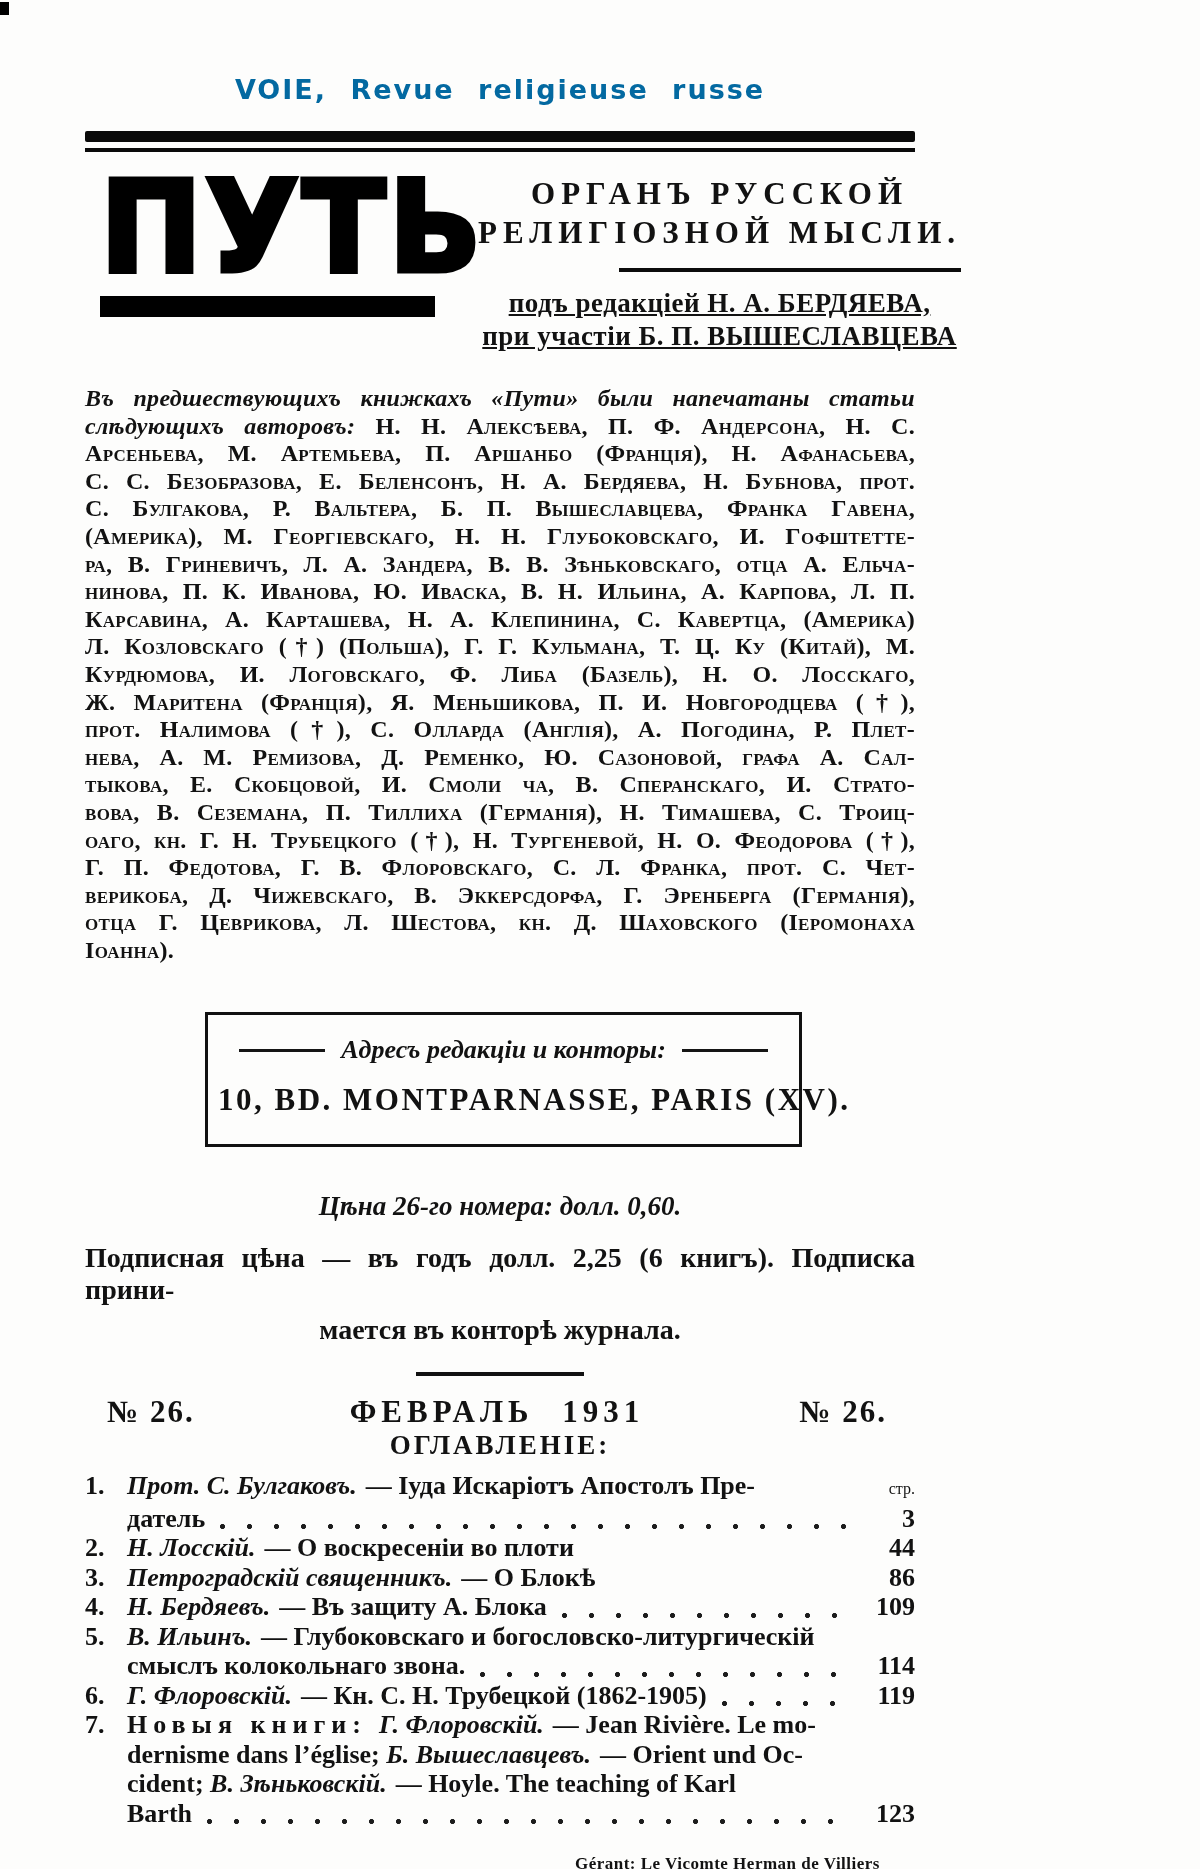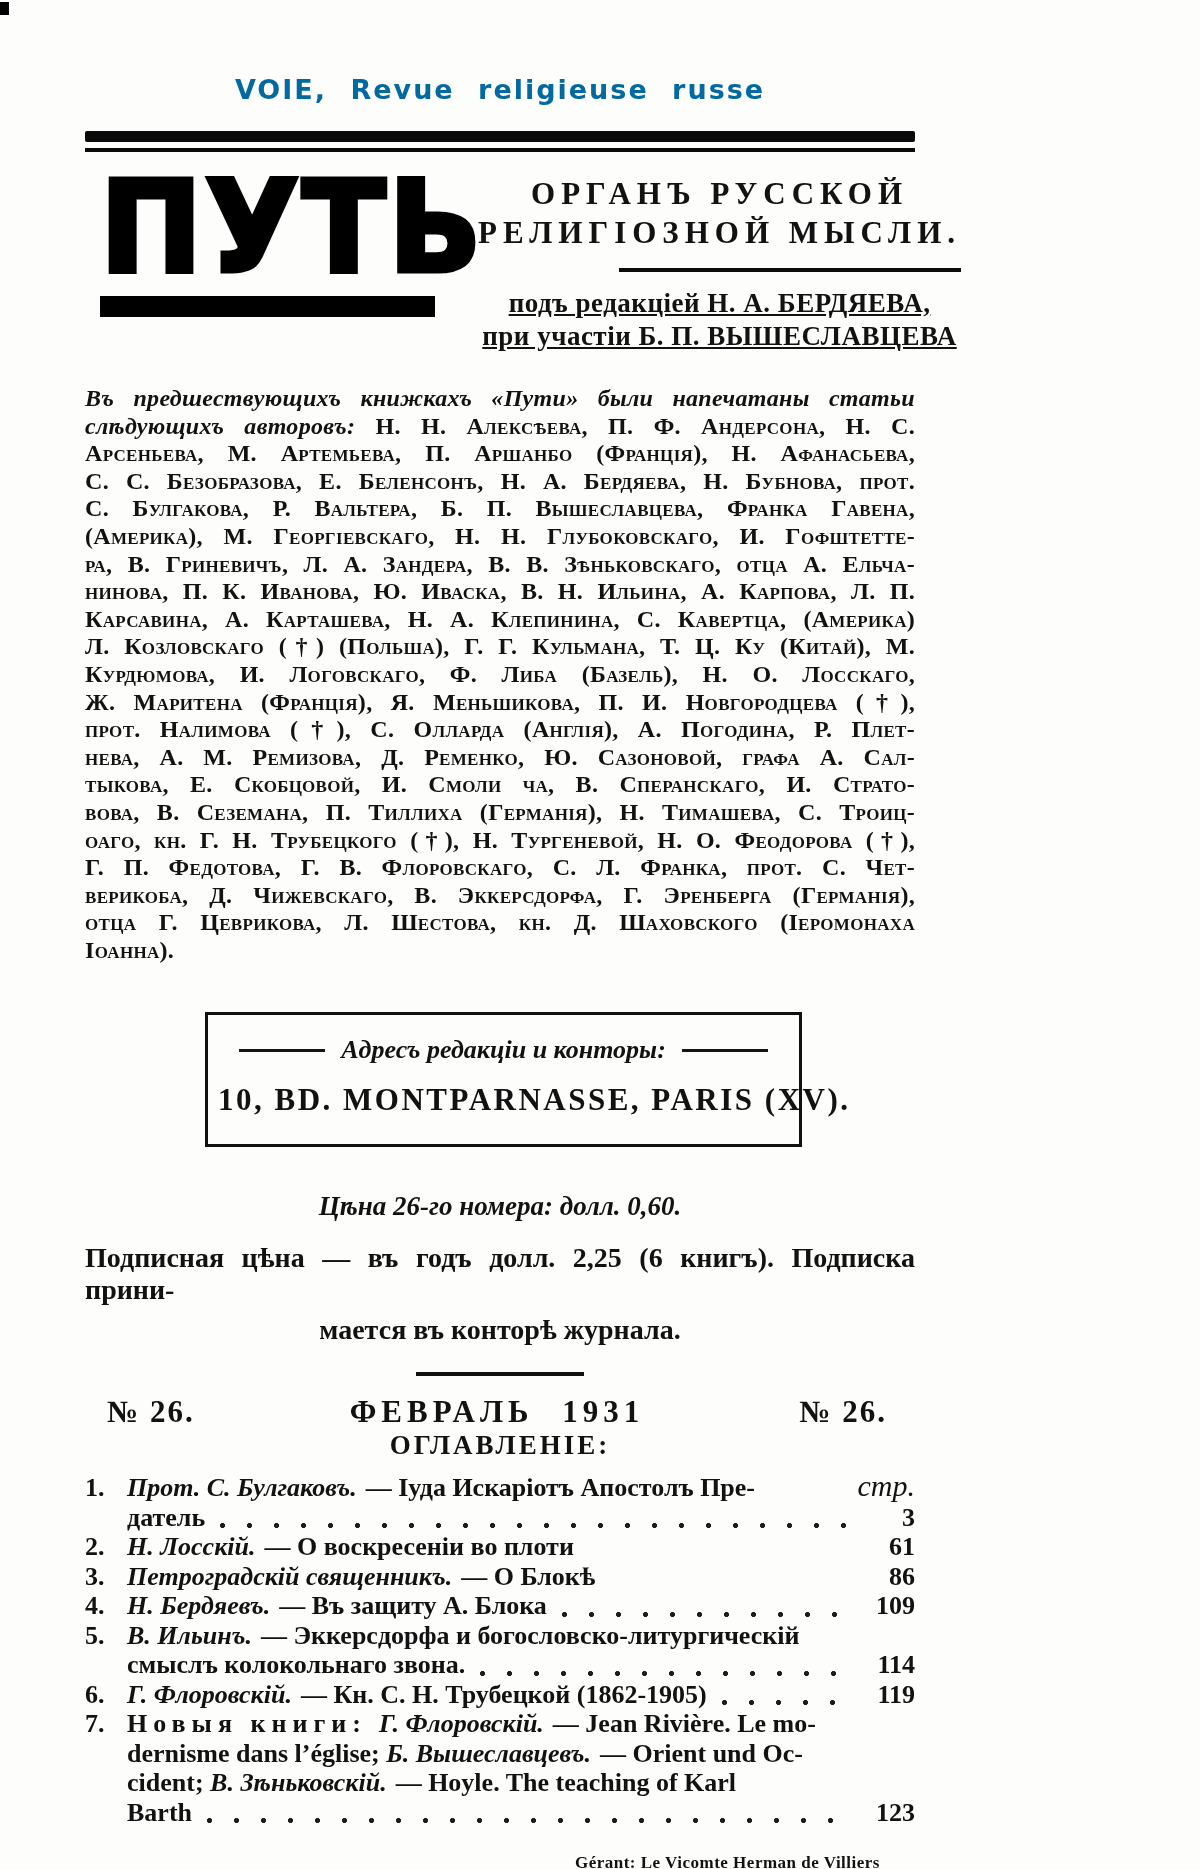--- a/index.html
+++ b/index.html
@@ -108,21 +108,21 @@
   .toc-author { font-style: italic; margin-right: 9px; white-space: nowrap; }
   .toc-spaced { letter-spacing: 6px; margin-right: 12px; }
   .toc-text { white-space: nowrap; }
   .leader { flex: 1 1 auto; min-width: 10px; height: 7px; margin: 0 8px 3px 14px; align-self: flex-end; }
   .dots .leader {
     background-image: radial-gradient(circle at 3.5px 3.5px, #1c1c1c 2.2px, transparent 2.9px);
     background-size: 27px 7px;
     background-repeat: repeat-x;
   }
   .toc-page { flex: 0 0 auto; width: 60px; text-align: right; }
-  .page-label { font-weight: normal; font-size: 30px; font-style: italic; }
+  .page-label { font-weight: normal; font-size: 16px; }
 
   .gerant {
     margin-top: 26px; text-align: right; padding-right: 35px;
     font-weight: bold; font-size: 17px; letter-spacing: 0.5px;
     font-family: "Liberation Serif", serif;
   }
 </style>
 </head>
 <body>
 
@@ -206,40 +206,40 @@
       <div class="toc-row toc-cont dots">
         <span class="toc-text">датель</span>
         <span class="leader"></span>
         <span class="toc-page">3</span>
       </div>
       <div class="toc-row">
         <span class="toc-num">2.</span>
         <span class="toc-author">Н. Лосскій.</span>
         <span class="toc-text">— О воскресеніи во плоти</span>
         <span class="leader"></span>
-        <span class="toc-page">61</span>
+        <span class="toc-page">44</span>
       </div>
       <div class="toc-row">
         <span class="toc-num">3.</span>
         <span class="toc-author">Петроградскій священникъ.</span>
         <span class="toc-text">— О Блокѣ</span>
         <span class="leader"></span>
         <span class="toc-page">86</span>
       </div>
       <div class="toc-row dots">
         <span class="toc-num">4.</span>
         <span class="toc-author">Н. Бердяевъ.</span>
         <span class="toc-text">— Въ защиту А. Блока</span>
         <span class="leader"></span>
         <span class="toc-page">109</span>
       </div>
       <div class="toc-row">
         <span class="toc-num">5.</span>
         <span class="toc-author">В. Ильинъ.</span>
-        <span class="toc-text">— Эккерсдорфа и богословско-литургическій</span>
+        <span class="toc-text">— Глубоковскаго и богословско-литургическій</span>
       </div>
       <div class="toc-row toc-cont dots">
         <span class="toc-text">смыслъ колокольнаго звона.</span>
         <span class="leader"></span>
         <span class="toc-page">114</span>
       </div>
       <div class="toc-row dots">
         <span class="toc-num">6.</span>
         <span class="toc-author">Г. Флоровскій.</span>
         <span class="toc-text">— Кн. С. Н. Трубецкой (1862-1905)</span>

